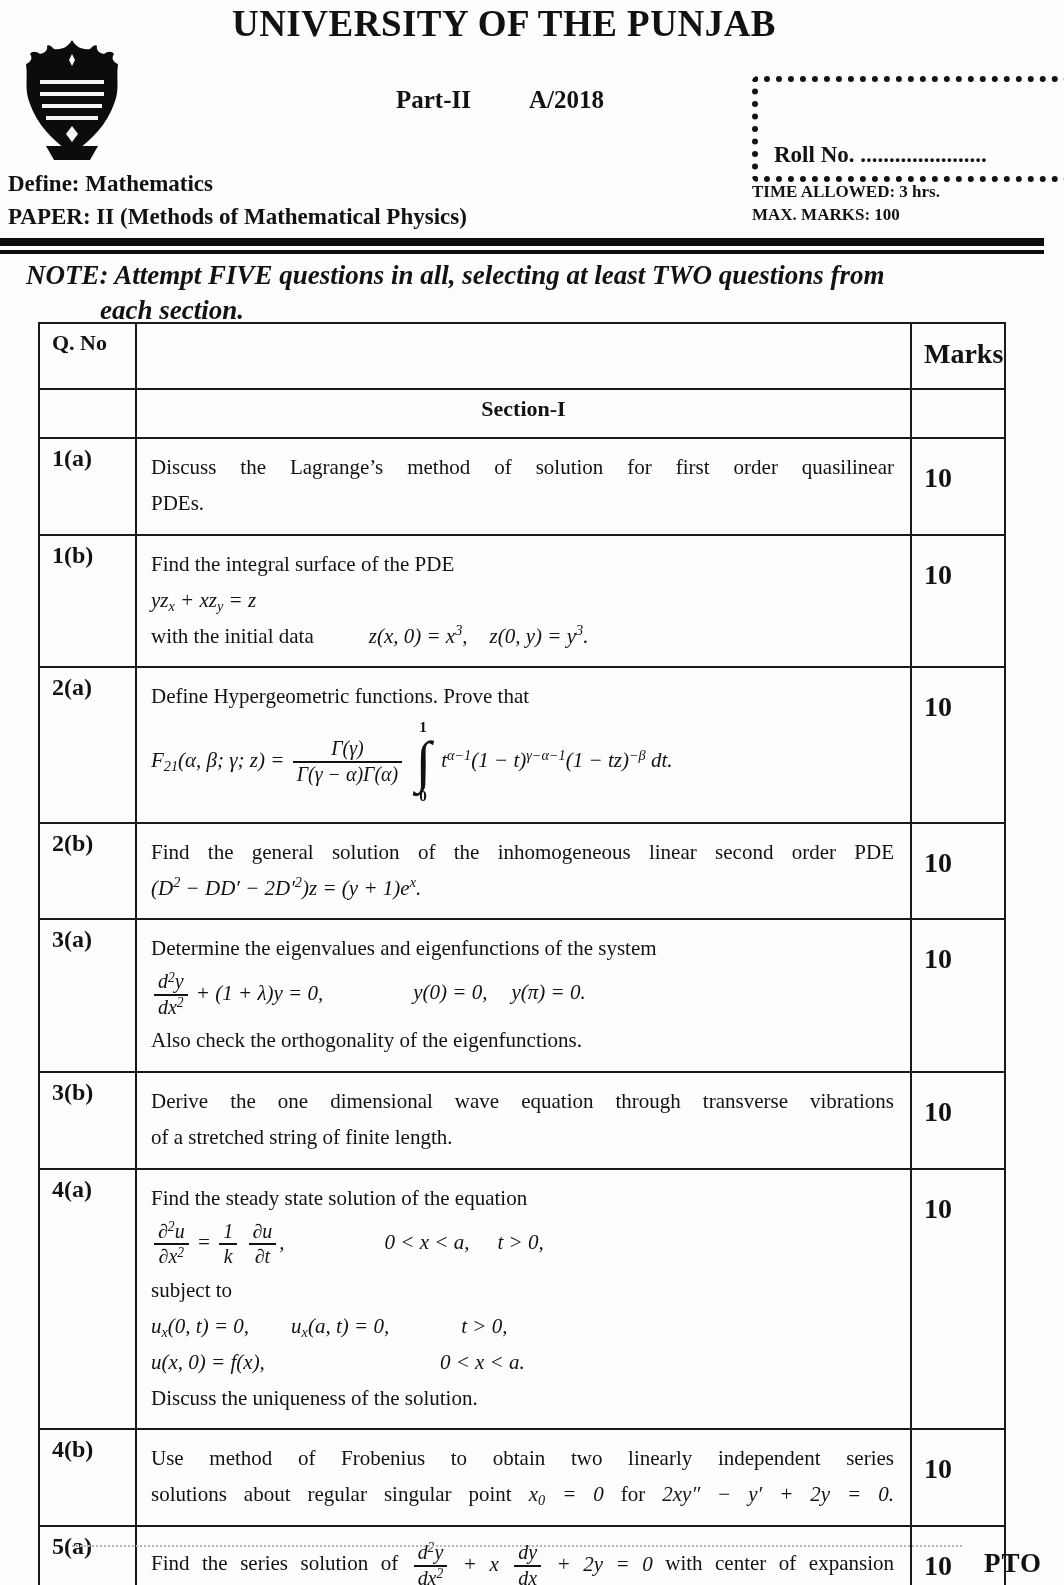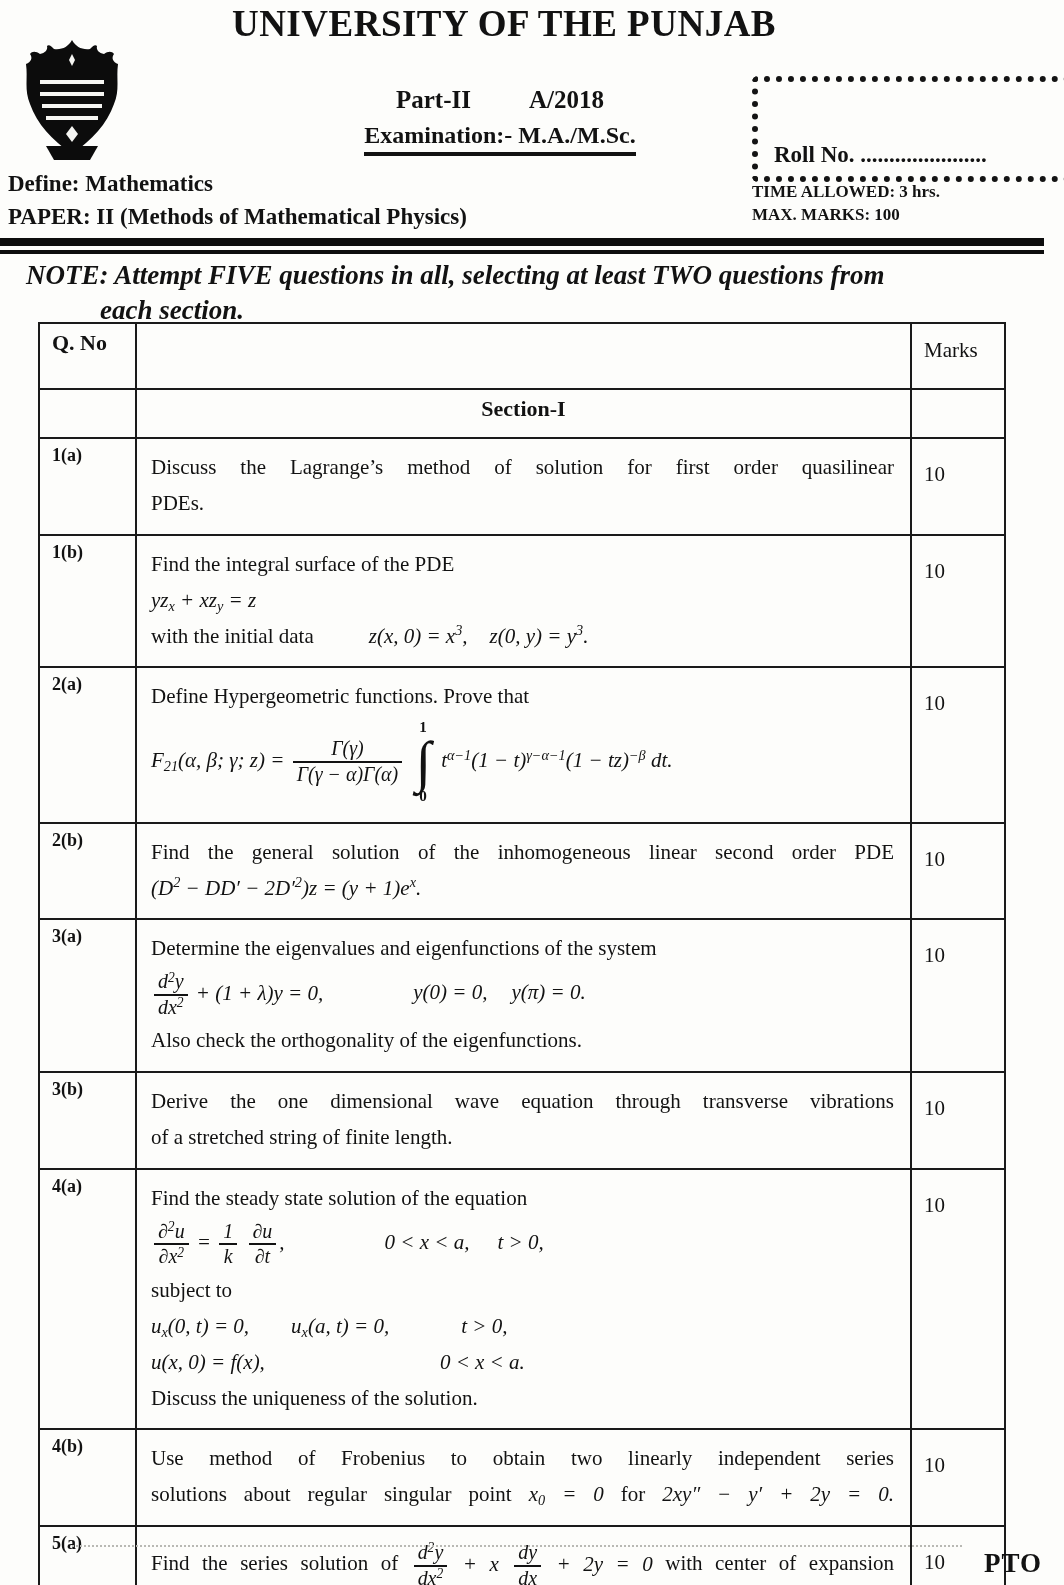--- a/index.html
+++ b/index.html
@@ -42,24 +42,24 @@
   .qtable{
     position:absolute;left:38px;top:322px;width:966px;
     border-collapse:collapse;table-layout:fixed;
     font-size:21px;
   }
   .qtable col.c1{width:97px;}
   .qtable col.c2{width:775px;}
   .qtable col.c3{width:94px;}
   .qtable td{border:2px solid #1a1a1a;vertical-align:top;}
   .qtable .thead td{height:50px;}
-  .qno{font-weight:bold;padding:6px 0 0 12px;font-size:18px;}
+  .qno{font-weight:bold;padding:6px 0 0 12px;font-size:24px;}
   .hdr{font-size:22px;}
   .thead .marks{padding-top:14px;}
-  .marks{font-weight:normal;padding:23px 0 0 12px;font-size:21px;}
+  .marks{font-weight:bold;padding:23px 0 0 12px;font-size:28px;}
   .secrow td{height:40px;}
   .sectitle{text-align:center;font-weight:bold;font-size:22px;padding-top:6px;}
   .qbody{padding:6px 16px 8px 14px;line-height:1.28;}
   .qline{margin:9px 0;}
   .qline.jlast{text-align:justify;text-align-last:justify;}
   .rm{font-style:normal;}
   .mi{font-style:italic;}
   .gap{display:inline-block;height:1px;}
   
   .qtable sup,.qtable sub{font-size:0.68em;line-height:0;position:relative;vertical-align:baseline;}
@@ -91,23 +91,20 @@
       <rect x="26" y="66" width="60" height="4" fill="#f5f5f2"></rect>
       <rect x="30" y="78" width="52" height="4" fill="#f5f5f2"></rect>
       <path fill="#f5f5f2" d="M56 88 L62 96 L56 104 L50 96 Z"></path>
       <path fill="#f5f5f2" d="M56 16 L59 22 L56 28 L53 22 Z"></path>
     </svg>
   </div>
 
   <div class="center-block">
     <div class="part-line">
       <span>Part-II</span><span class="pgap"></span><span>A/2018</span>
-    </div>
-    <div>
-      <span class="exam-line">Examination:- M.A./M.Sc.</span>
     </div>
   </div>
 
   <div class="roll-box">
     <span class="roll-label">Roll No. ......................</span>
   </div>
 
   <div class="subject-block">
     <div>Define: Mathematics</div>
     <div>PAPER: II (Methods of Mathematical Physics)</div>

